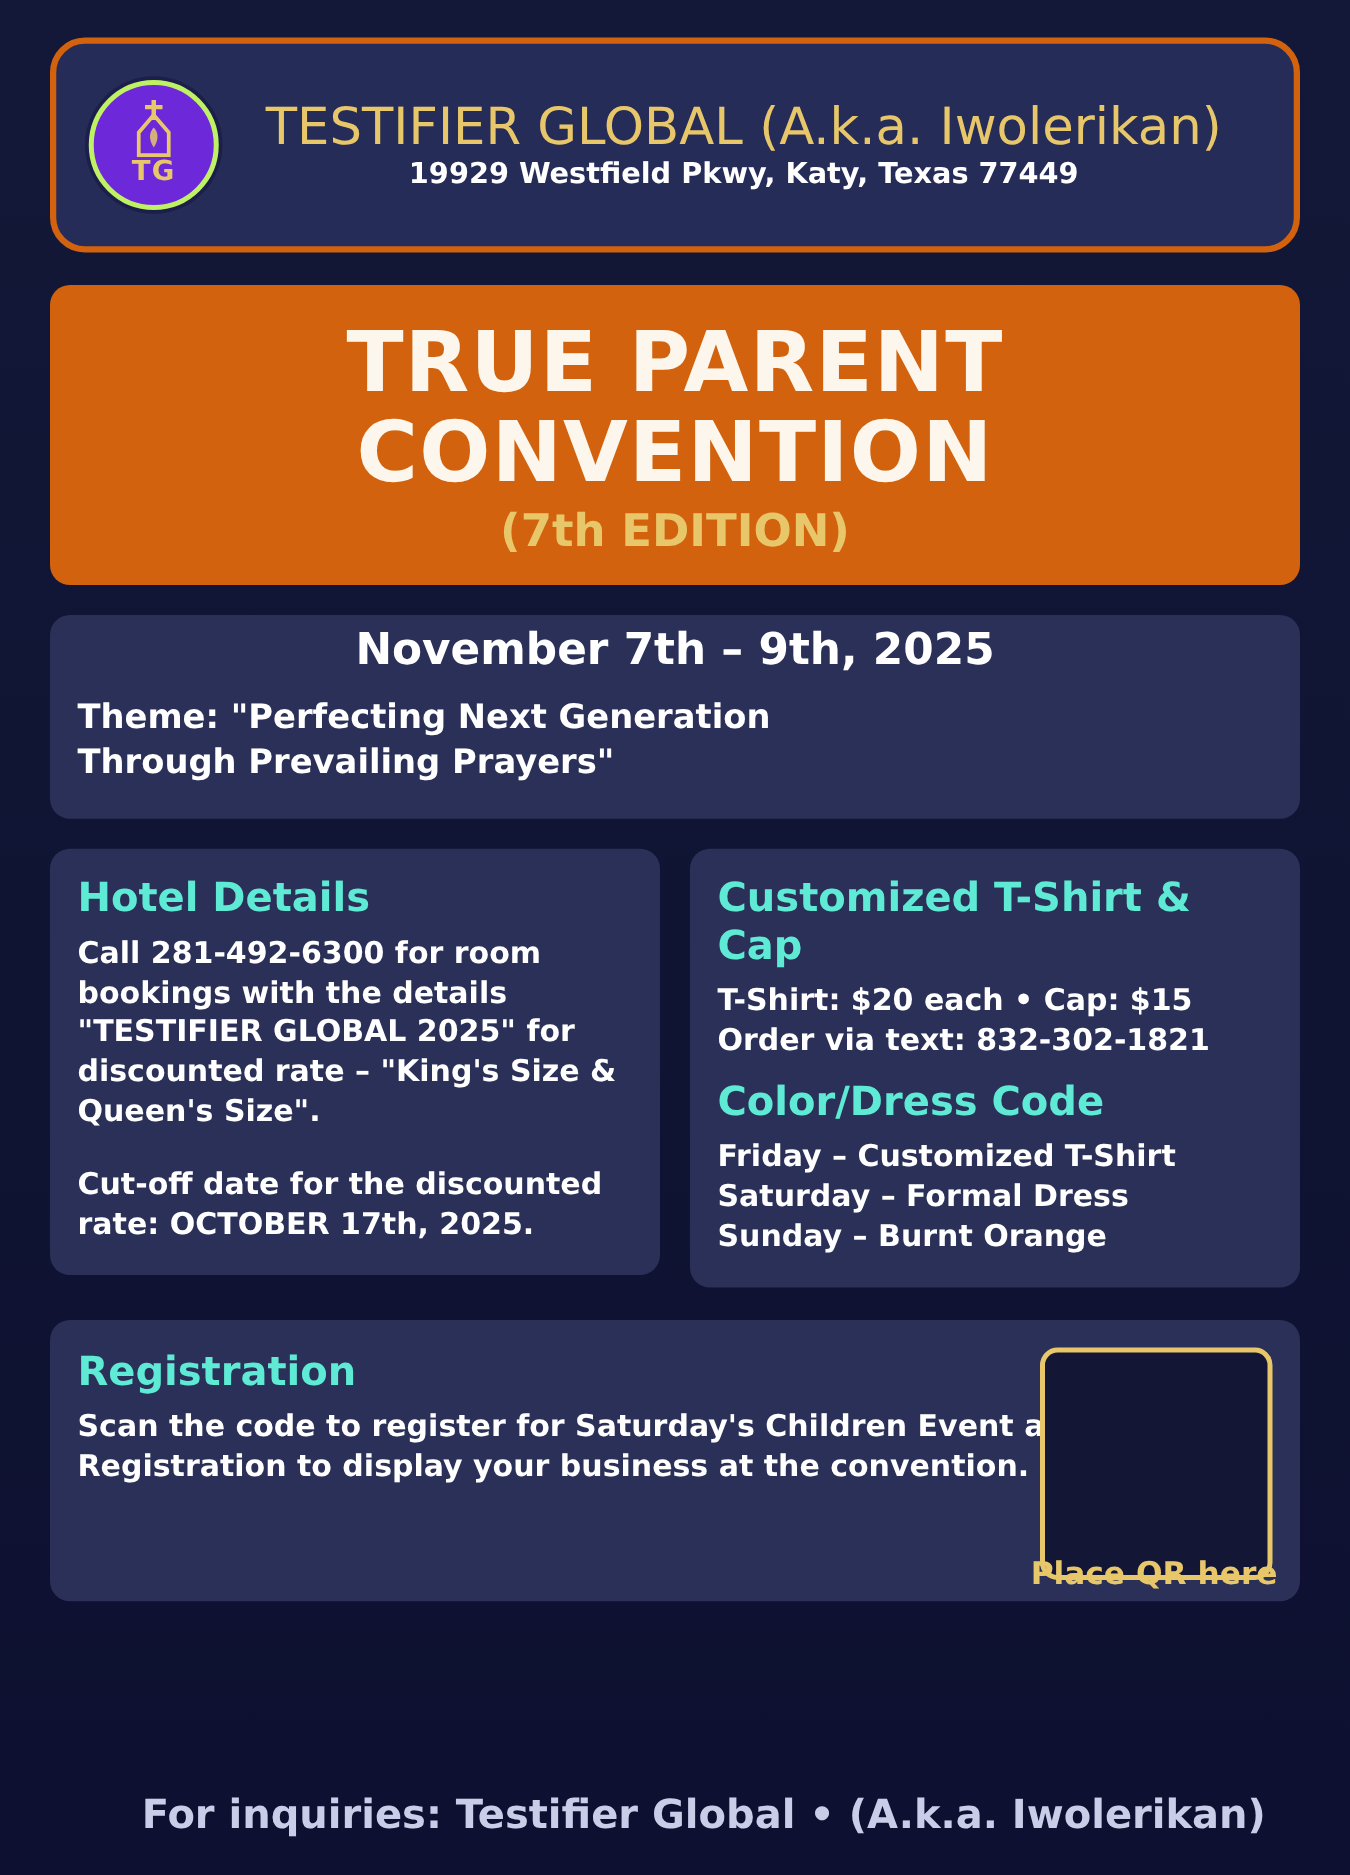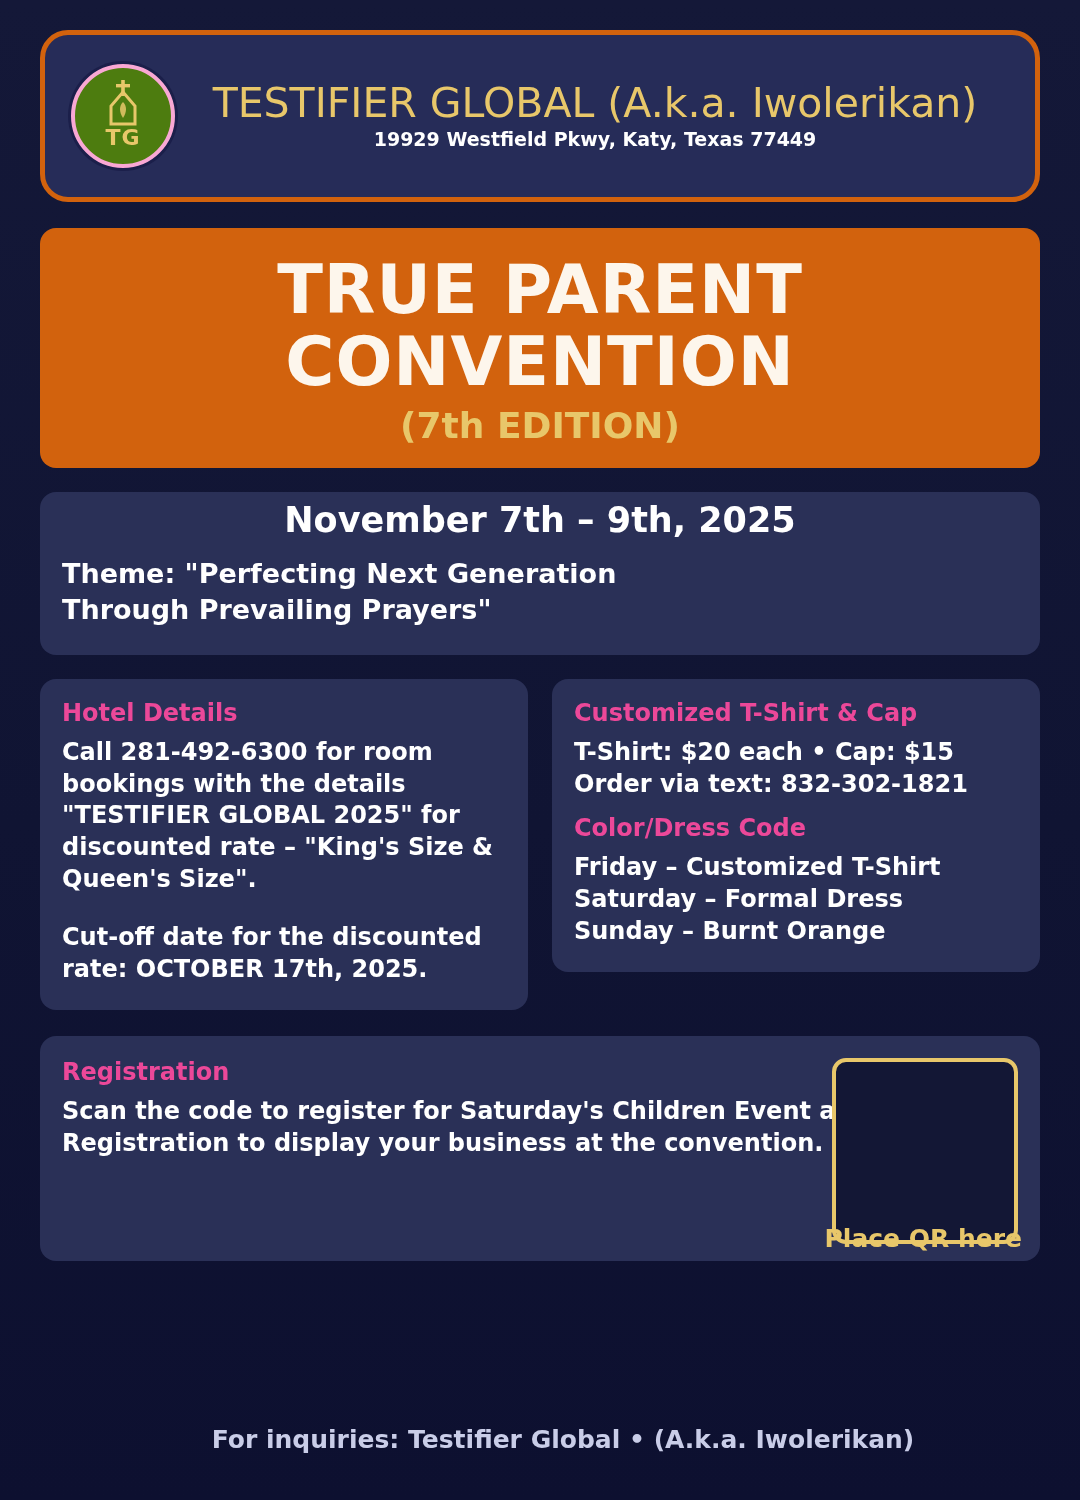--- a/index.html
+++ b/index.html
@@ -32,22 +32,22 @@
     height: 172px;
     display: flex;
     align-items: center;
     padding: 0 26px;
     box-sizing: border-box;
   }
   .logo {
     width: 96px;
     height: 96px;
     border-radius: 50%;
-    background: #4d7c0f;
-    border: 4px solid #f9a8d4;
+    background: #6d28d9;
+    border: 4px solid #bef264;
     display: flex;
     flex-direction: column;
     align-items: center;
     justify-content: center;
     flex: 0 0 auto;
     position: relative;
     box-shadow: 0 0 0 3px #1b1f4a;
   }
   .logo svg { position: absolute; top: 10px; }
   .logo-text {
@@ -64,21 +64,21 @@
     padding-left: 6px;
   }
   .org-name {
     font-size: 41px;
     font-weight: normal;
     color: #e8c76a;
     line-height: 1.05;
     white-space: nowrap;
   }
   .org-addr {
-    font-size: 19px;
+    font-size: 23px;
     font-weight: bold;
     color: #ffffff;
     margin-top: 2px;
   }
 
   
   .title-banner {
     margin-top: 26px;
     background: #d2620d;
     border-radius: 16px;
@@ -128,23 +128,23 @@
     gap: 24px;
     margin-top: 24px;
     align-items: flex-start;
   }
   .col {
     flex: 1;
     padding: 20px 22px 24px 22px;
     box-sizing: border-box;
   }
   .card-title {
-    font-size: 24px;
-    font-weight: bold;
-    color: #ec4899;
+    font-size: 32px;
+    font-weight: bold;
+    color: #5eead4;
     margin-bottom: 10px;
   }
   .card-title.tight { margin-top: 14px; }
   .body-text {
     font-size: 24px;
     font-weight: bold;
     line-height: 1.33;
     color: #ffffff;
   }
   .body-text.gap { margin-top: 26px; }
@@ -175,23 +175,23 @@
     font-size: 25px;
     font-weight: bold;
     color: #e8c76a;
   }
 
   
   .footer {
     position: absolute;
     left: 0;
     right: 0;
-    bottom: 46px;
-    text-align: center;
-    font-size: 25px;
+    bottom: 30px;
+    text-align: center;
+    font-size: 32px;
     font-weight: bold;
     color: #c9cde8;
     margin-left: 46px;
   }
 </style>
 </head>
 <body>
 
 <div class="poster">
 

